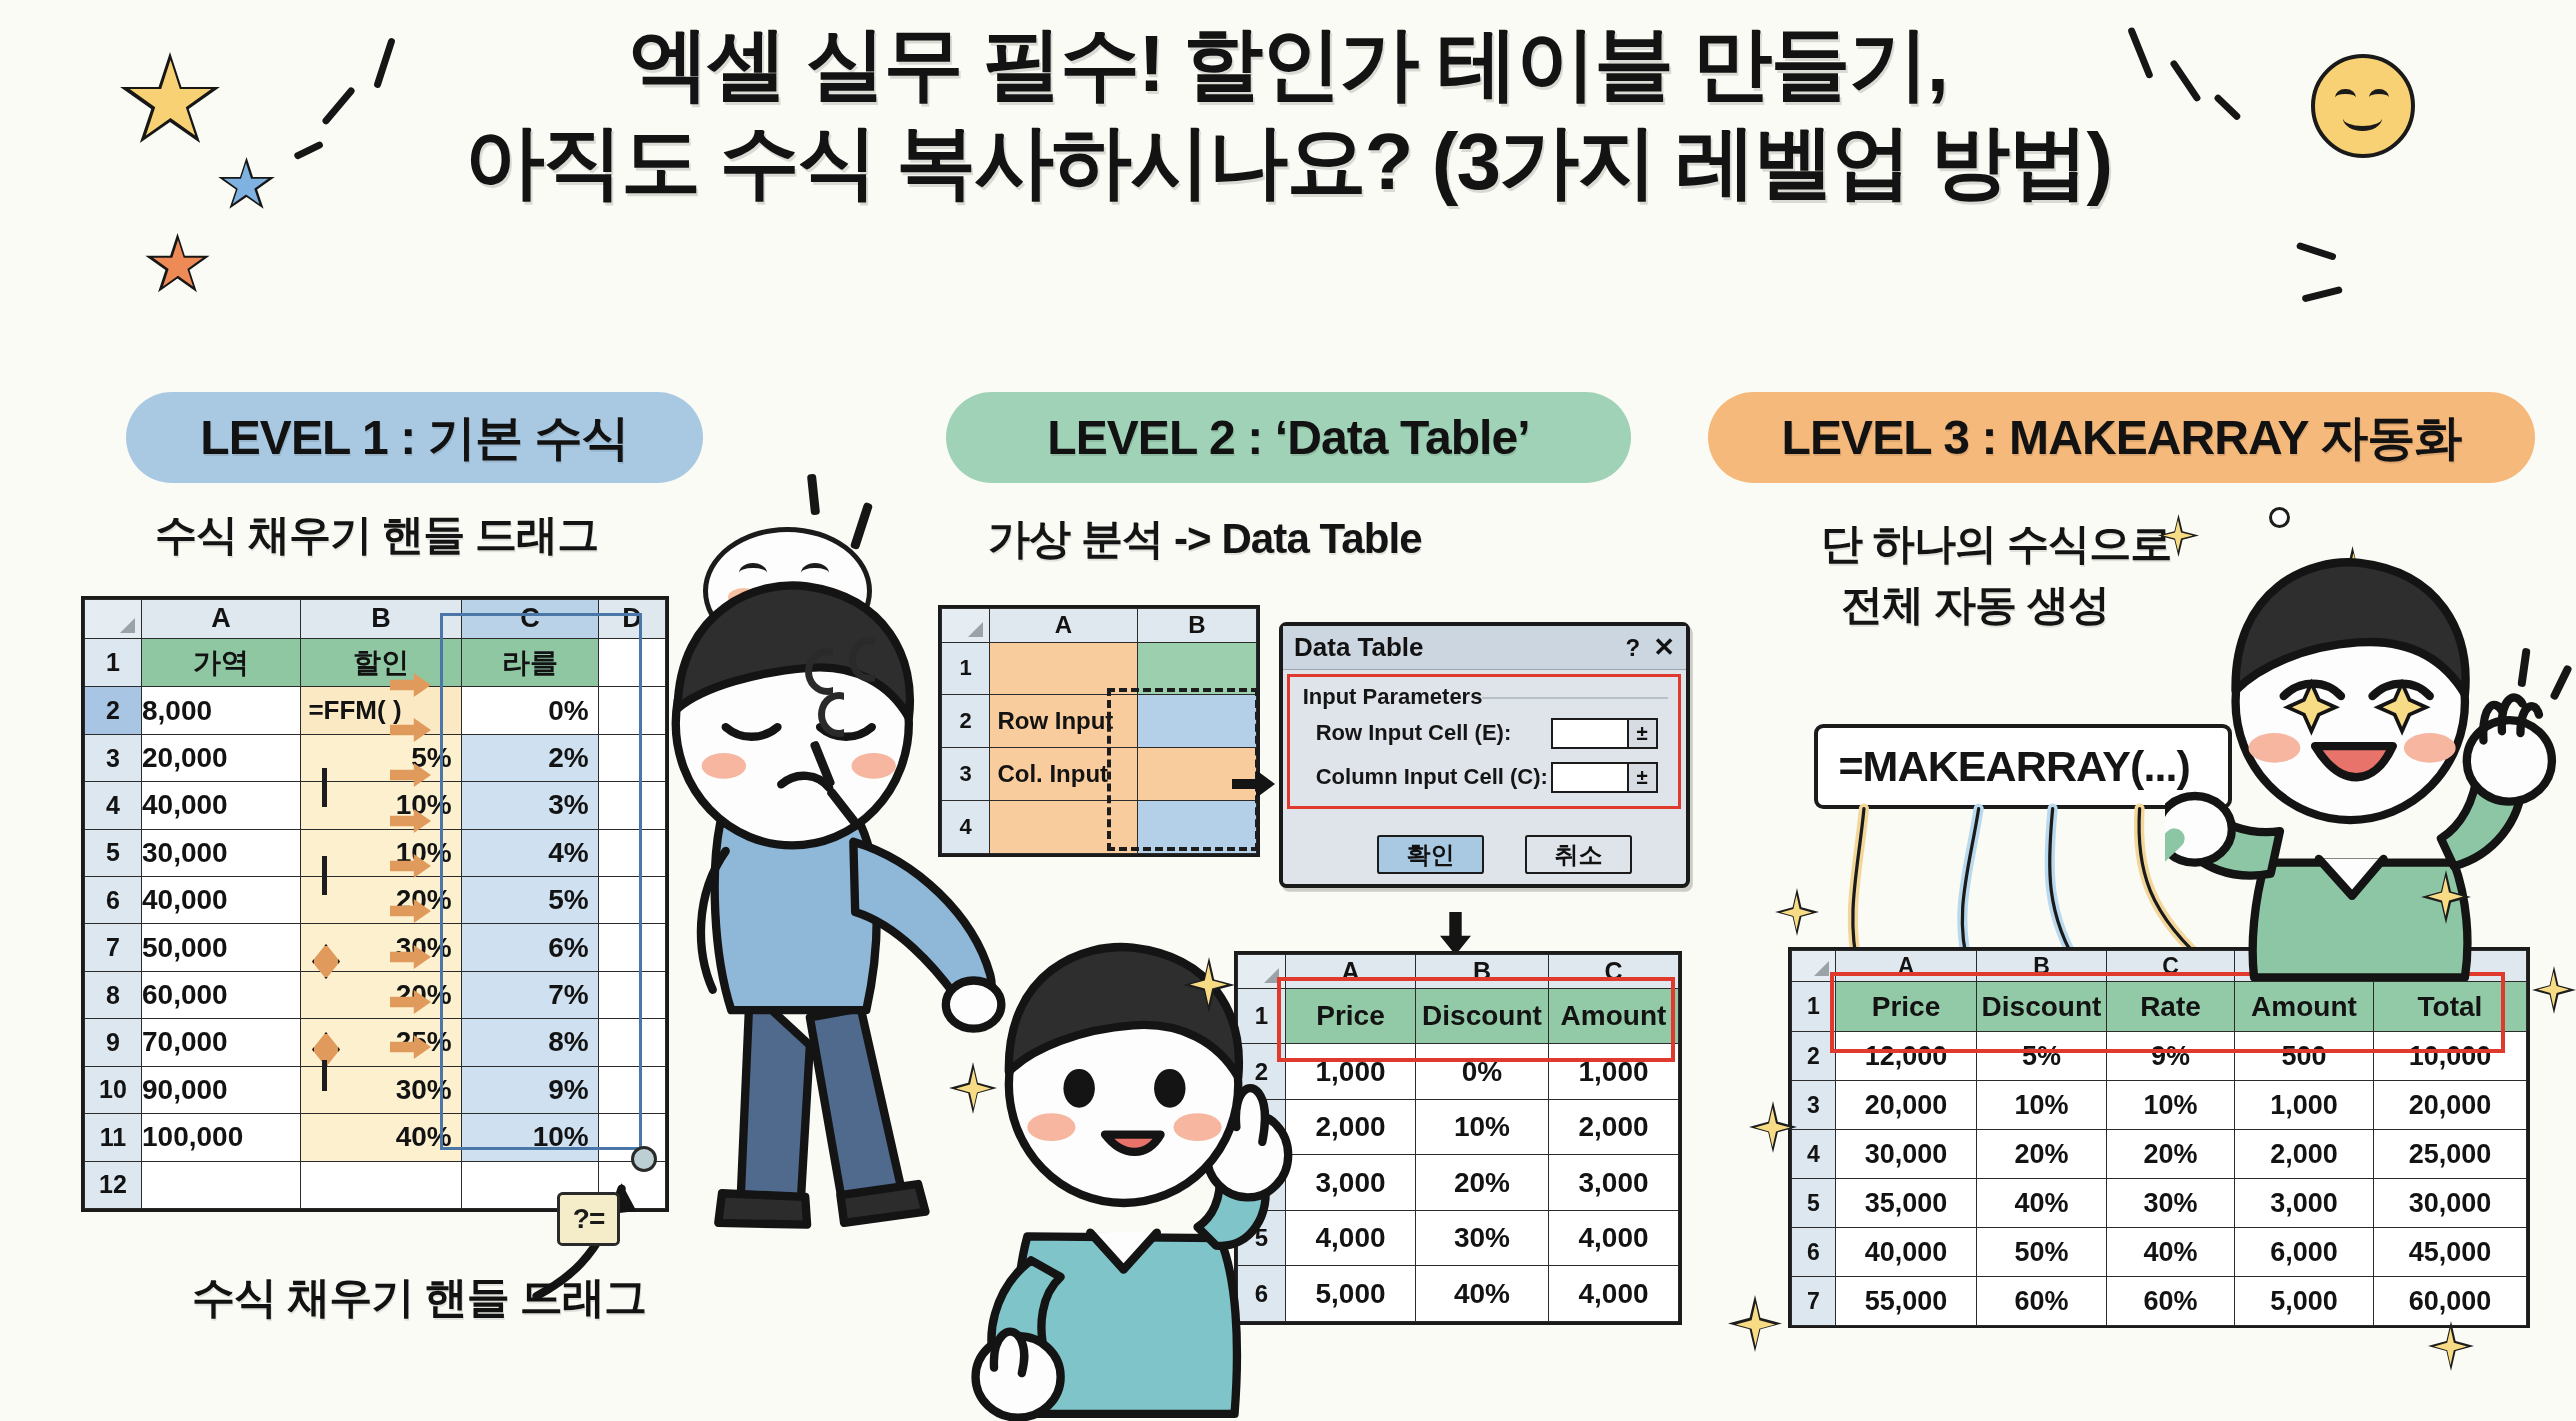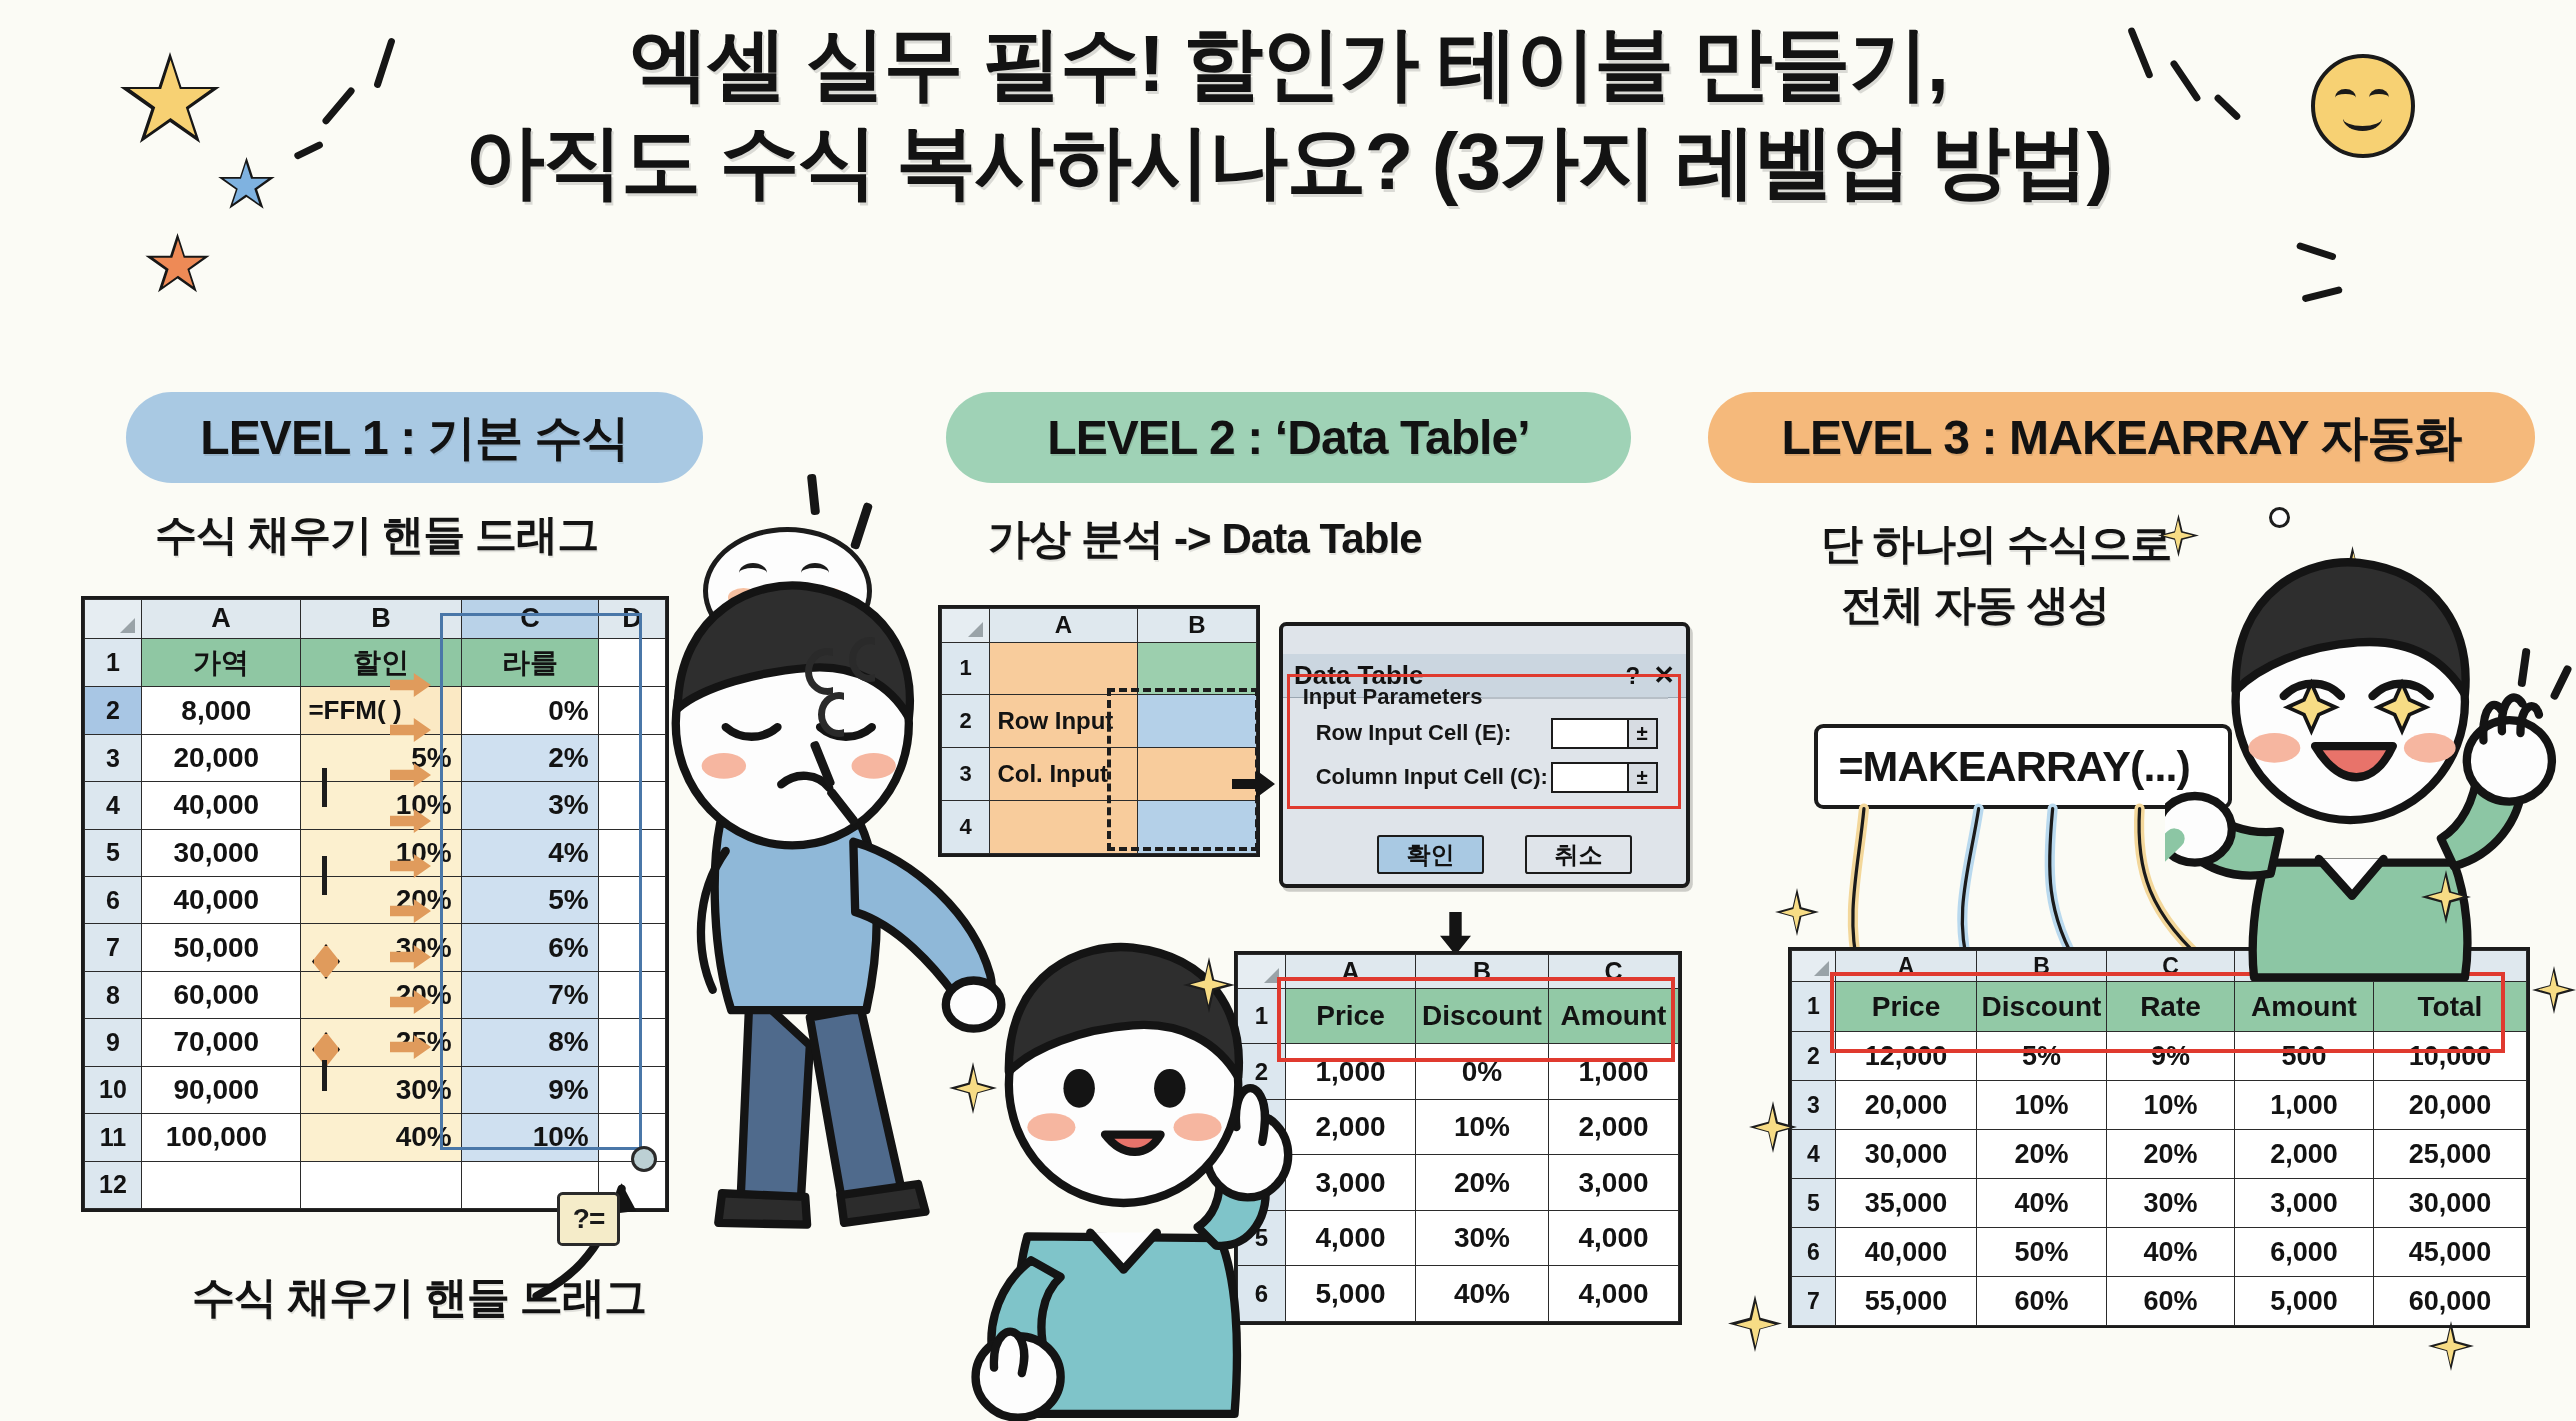--- a/index.html
+++ b/index.html
@@ -85,21 +85,21 @@
     content:"";position:absolute;right:5.6px;bottom:4.6px;
     border-left:15px solid transparent;border-bottom:15px solid #9aa3a8;
   }
 
   
   #sheet1{left:81px;top:596px;width:588px;height:616px;}
   #sheet1 td{font-size:28px;}
   #sheet1 .colhdr{font-size:27px;height:37px;}
   #sheet1 .rowhdr{font-size:25px;}
   #sheet1 .hdr-green{background:#8fc7a3;font-size:28px;}
-  #sheet1 .a-val{text-align:center;padding-right:9.3px;background:#ffffff;}
+  #sheet1 .a-val{text-align:left;padding-right:9.3px;background:#ffffff;}
   #sheet1 .b-val{text-align:right;padding-right:9.3px;background:#fcf0cf;}
   #sheet1 .c-val{text-align:right;padding-right:9.3px;background:#cfe0f0;}
   #sheet1 .c-white{background:#ffffff;}
   #sheet1 .b-formula{text-align:left;padding-left:7.4px;background:#fbe9c4;font-size:26px;}
   #sheet1 .d-col{background:#ffffff;}
   #sheet1 .empty{background:#ffffff;}
   #sheet1 .rowhdr-sel{background:#a8c6e4;}
 
   
   .mini-arrow{
@@ -168,21 +168,21 @@
   }
 
   
   #dialog{
     position:absolute;left:1279px;top:622px;width:411px;height:266px;
     background:#dfe4ea;border:4.6px solid #1a1a1a;border-radius:7.4px;box-sizing:border-box;
     box-shadow:2.8px 3.7px 0 rgba(0,0,0,.18);
   }
   #dialog-title{
     height:44px;background:#cbd6e0;border-bottom:1.9px solid #9aa7b2;
-    display:flex;align-items:center;padding:0 11px;box-sizing:border-box;margin-top:28px;
+    display:flex;align-items:center;padding:0 11px;box-sizing:border-box;
   }
   #dialog-title .t{font-size:26px;font-weight:bold;color:#121212;flex:1;}
   #dialog-title .q{font-size:24px;font-weight:bold;color:#121212;margin-right:13px;}
   #dialog-title .x{font-size:26px;font-weight:bold;color:#121212;}
   #param-box{
     position:absolute;left:3.7px;top:48px;width:394px;height:135px;
     border:3.7px solid #e03a2f;box-sizing:border-box;
   }
   #param-label{position:absolute;left:13px;top:7.4px;font-size:22px;font-weight:bold;color:#151515;}
   #param-rule{position:absolute;left:192px;top:20.4px;right:9.3px;height:1.9px;background:#b7bfc7;}

